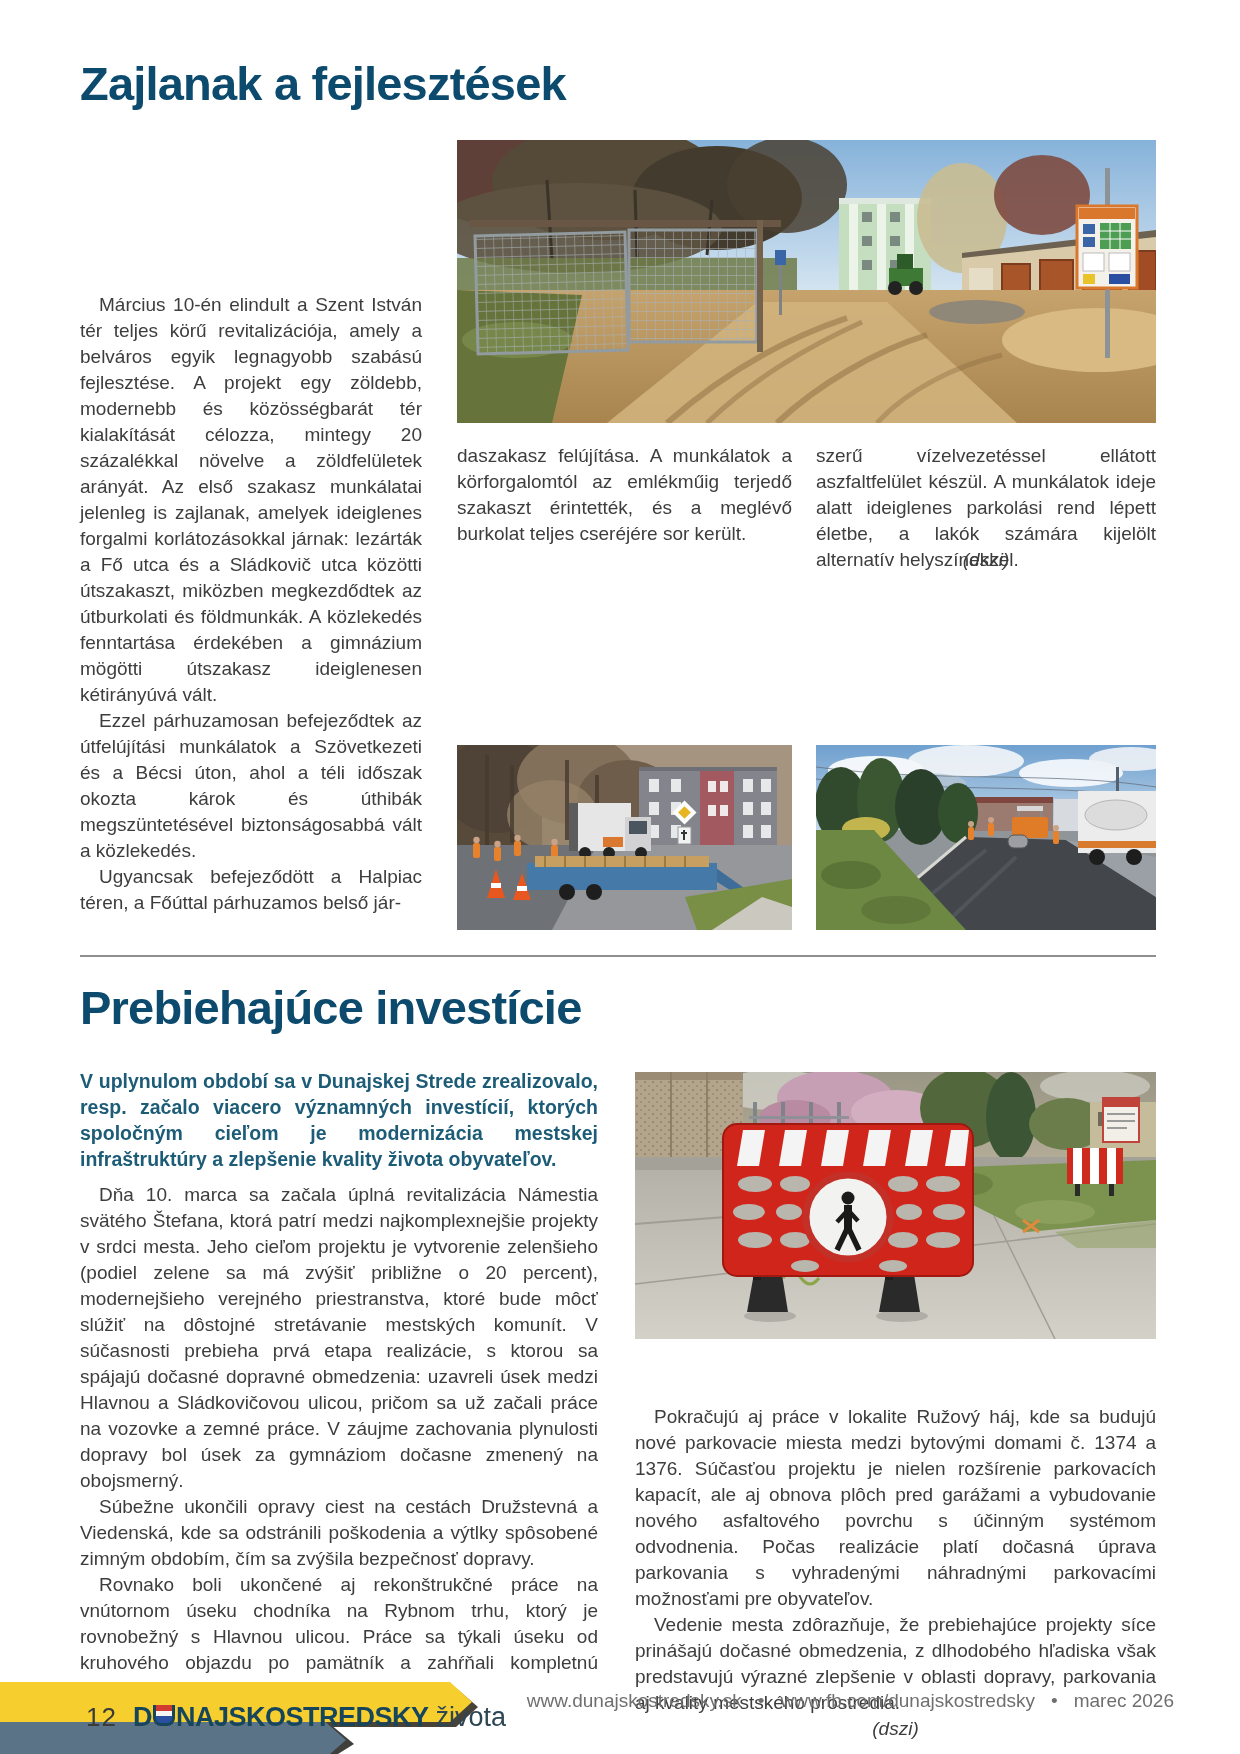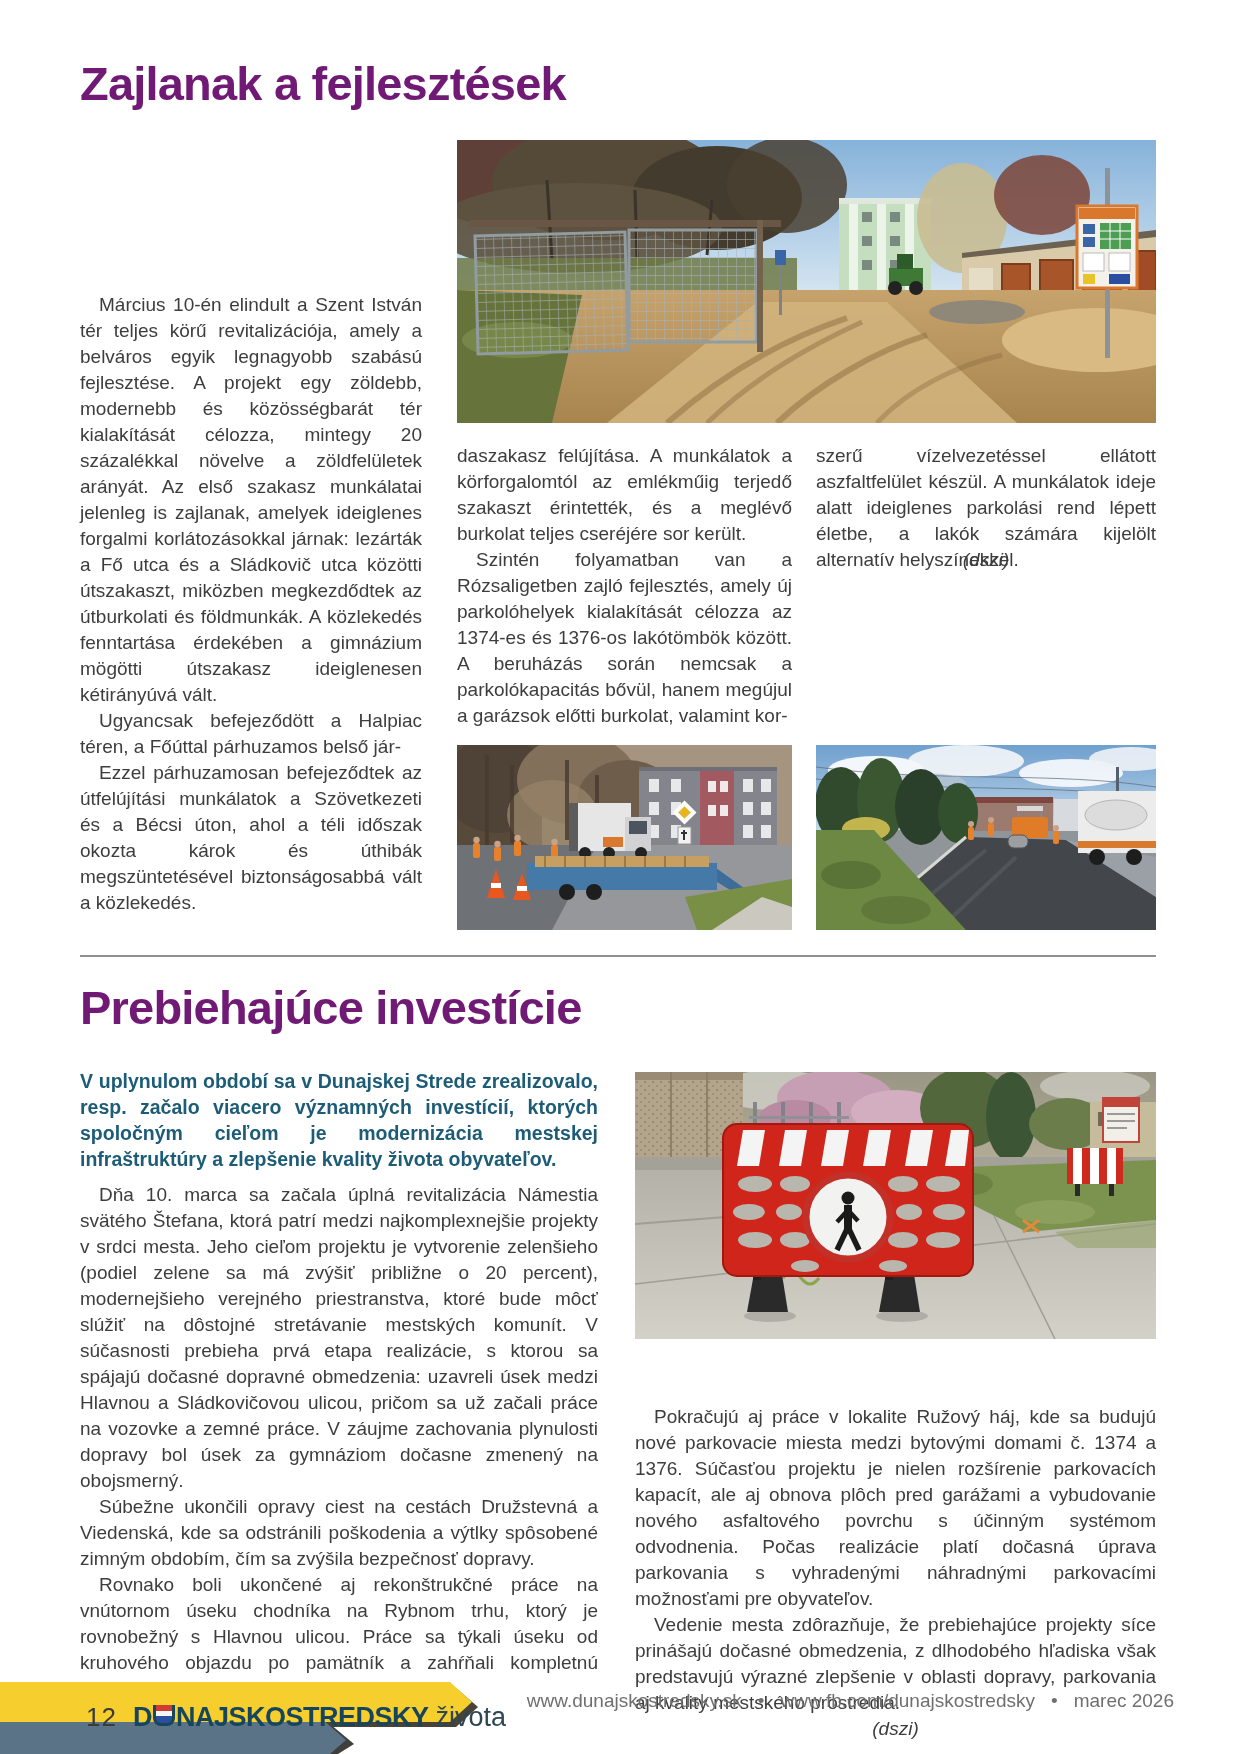--- a/index.html
+++ b/index.html
@@ -3,21 +3,21 @@
 <meta charset="utf-8">
 <style>
   html,body { margin:0; padding:0; background:#e8e8e8; }
   .page {
     position:relative; width:1240px; height:1754px; margin:0 auto;
     background:#ffffff; overflow:hidden;
     font-family:"Liberation Sans", sans-serif;
   }
   .section-title {
     position:absolute; margin:0; font-weight:bold; font-size:47px;
-    color:#701a75; letter-spacing:-0.8px; line-height:1;
+    color:#0c4a6e; letter-spacing:-0.8px; line-height:1;
   }
   #title1 { left:80px; top:60px; }
   #title2 { left:80px; top:984px; }
   .lead {
     position:absolute; color:#1d5c77; font-weight:bold;
     font-size:19.5px; line-height:26px; text-align:justify;
   }
   #lead1 { left:80px; top:136px; width:342px; }
   #lead2 { left:80px; top:1068px; width:518px; }
   .body-col {
@@ -143,27 +143,26 @@
     <rect x="643" y="83" width="31" height="26" fill="#4d9e53"></rect>
     <path d="M643,91 h31 M643,99 h31 M653,83 v26 M663,83 v26" stroke="#fff" stroke-width="1"></path>
     <rect x="626" y="113" width="21" height="18" fill="#fff" stroke="#bbb"></rect>
     <rect x="652" y="113" width="21" height="18" fill="#fff" stroke="#bbb"></rect>
     <rect x="626" y="134" width="12" height="10" fill="#e8c32a"></rect>
     <rect x="652" y="134" width="21" height="10" fill="#2b4fa0"></rect>
   </svg>
 
   <div class="body-col" id="col1-hu">
     <p>Március 10-én elindult a Szent István tér teljes körű revitalizációja, amely a belváros egyik legnagyobb szabású fejlesztése. A projekt egy zöldebb, modernebb és közösségbarát tér kialakítását célozza, mintegy 20 százalékkal növelve a zöldfelületek arányát. Az első szakasz munkálatai jelenleg is zajlanak, amelyek ideiglenes forgalmi korlátozásokkal járnak: lezárták a Fő utca és a Sládkovič utca közötti útszakaszt, miközben megkezdődtek az útburkolati és földmunkák. A közlekedés fenntartása érdekében a gimnázium mögötti útszakasz ideiglenesen kétirányúvá vált.</p>
+    <p>Ezzel párhuzamosan befejeződtek az útfelújítási munkálatok a Szövetkezeti és a Bécsi úton, ahol a téli időszak okozta károk és úthibák megszüntetésével biztonságosabbá vált a közlekedés.</p>
     <p>Ugyancsak befejeződött a Halpiac téren, a Főúttal párhuzamos belső jár-</p>
-    <p>Ezzel párhuzamosan befejeződtek az útfelújítási munkálatok a Szövetkezeti és a Bécsi úton, ahol a téli időszak okozta károk és úthibák megszüntetésével biztonságosabbá vált a közlekedés.</p>
   </div>
 
   <div class="body-col" id="col2-hu">
     <p class="no-indent">daszakasz felújítása. A munkálatok a körforgalomtól az emlékműig terjedő szakaszt érintették, és a meglévő burkolat teljes cseréjére sor került.</p>
-    <p>Szintén folyamatban van a Rózsaligetben zajló fejlesztés, amely új parkolóhelyek kialakítását célozza az 1374-es és 1376-os lakótömbök között. A beruházás során nemcsak a parkolókapacitás bővül, hanem megújul a garázsok előtti burkolat, valamint kor-</p>
   </div>
 
   <div class="body-col" id="col3-hu">
     <p class="no-indent">szerű vízelvezetéssel ellátott aszfaltfelület készül. A munkálatok ideje alatt ideiglenes parkolási rend lépett életbe, a lakók számára kijelölt alternatív helyszínekkel.</p>
     <div class="byline pull-up">(dszi)</div>
   </div>
 
   <svg class="photo" id="photo2" viewBox="0 0 335 185" xmlns="http://www.w3.org/2000/svg">
     <rect width="335" height="115" fill="#a59480"></rect>
     <rect x="0" y="0" width="85" height="115" fill="#584a3b"></rect>

